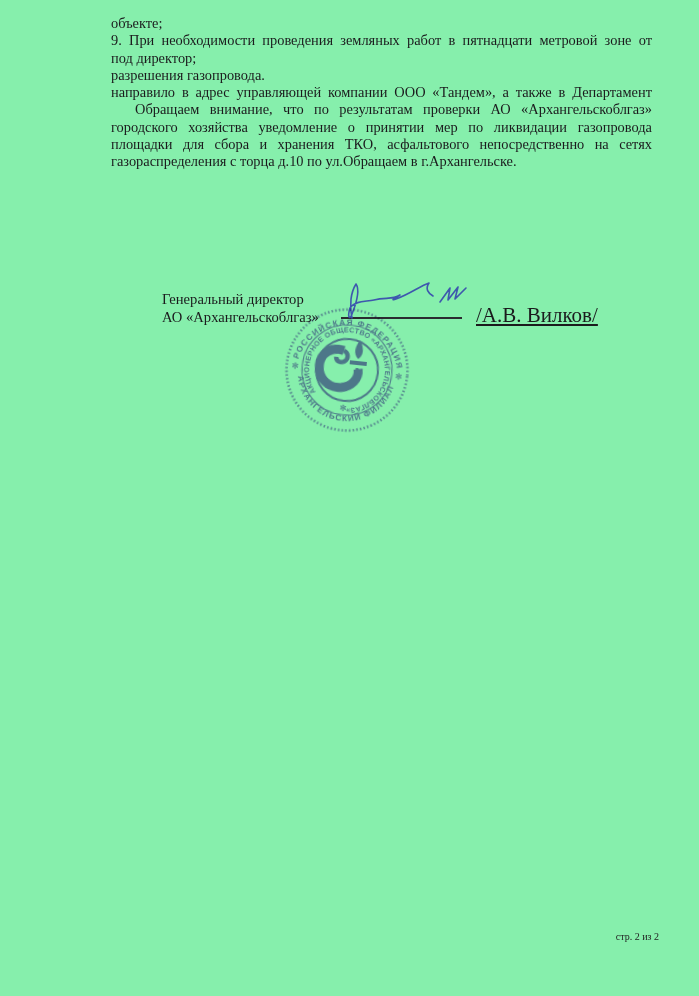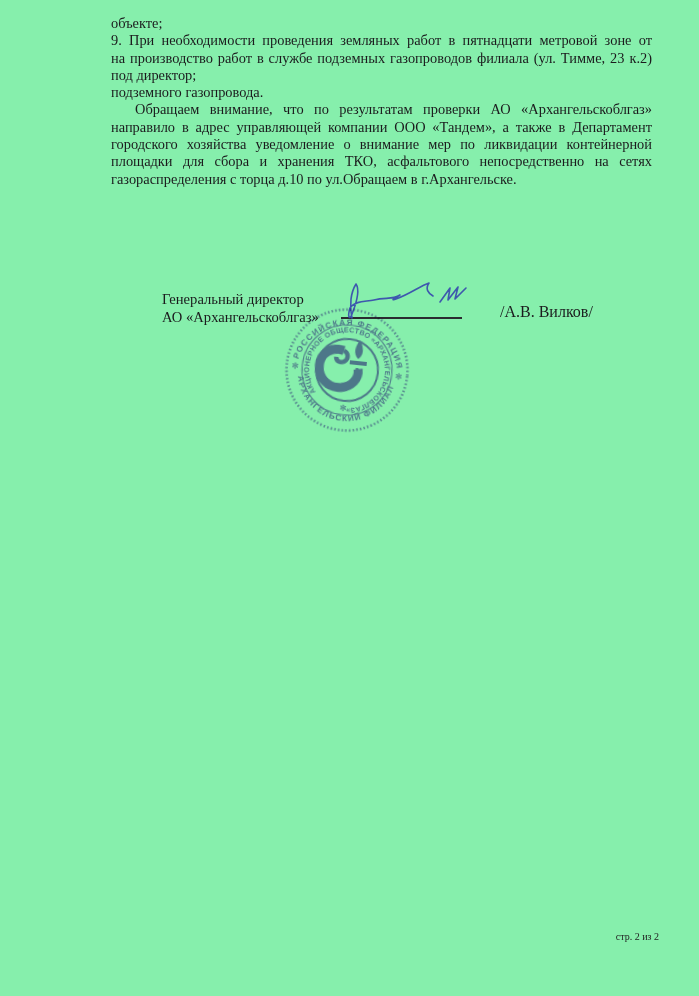--- a/index.html
+++ b/index.html
@@ -15,21 +15,21 @@
     -webkit-font-smoothing:antialiased;
   }
   .doc-line{ text-align:left; white-space:normal; }
   .doc-line.justify{ text-align:justify; text-align-last:justify; }
   .doc-line.indent{ text-indent:24px; }
   .sig-titles{
     position:absolute; left:120px; top:290px;
     font-size:14.6px; line-height:18.2px;margin-left:42px;
   }
   .signee{
-    position:absolute; left:500px; top:303px; font-size:16px;
+    position:absolute; left:476px; top:303px; font-size:21px;text-decoration:underline;
   }
   .sig-line{
     position:absolute; left:341px; top:317px; width:121px; height:2px;
     background:#2b2b30;
   }
   .sig-svg{ position:absolute; left:330px; top:275px; }
   .stamp{
     position:absolute; left:283px; top:306px; width:128px; height:128px;
     color:#7a63c0; opacity:0.82; mix-blend-mode:multiply;
     transform:rotate(6deg); filter:blur(0.25px);
@@ -50,26 +50,25 @@
 </style>
 </head>
 <body>
 
 <div class="page">
 
   <div class="body-text">
 
   <div class="doc-line">объекте;</div>
       <div class="doc-line justify">9. При необходимости проведения земляных работ в пятнадцати метровой зоне от</div>
-      <div class="doc-line justify">на производство работ в службе подземных газопроводов филиала (ул. Тимме, 23 к.2)</div>
       <div class="doc-line">под директор;</div>
-      <div class="doc-line">подземного газопровода.</div>
+      <div class="doc-line">разрешения газопровода.</div>
+      <div class="doc-line justify">направило в адрес управляющей компании ООО «Тандем», а также в Департамент</div>
       <div class="doc-line justify indent">Обращаем внимание, что по результатам проверки АО «Архангельскоблгаз»</div>
-      <div class="doc-line justify">направило в адрес управляющей компании ООО «Тандем», а также в Департамент</div>
-      <div class="doc-line justify">городского хозяйства уведомление о внимание мер по ликвидации контейнерной</div>
+      <div class="doc-line justify">городского хозяйства уведомление о принятии мер по ликвидации газопровода</div>
       <div class="doc-line justify">площадки для сбора и хранения ТКО, асфальтового непосредственно на сетях</div>
       <div class="doc-line">газораспределения с торца д.10 по ул.Обращаем в г.Архангельске.</div>
     </div>
 
   <div class="sig-titles">
     <div>Генеральный директор</div>
     <div>АО «Архангельскоблгаз»</div>
   </div>
 
   <div class="sig-line"></div>

